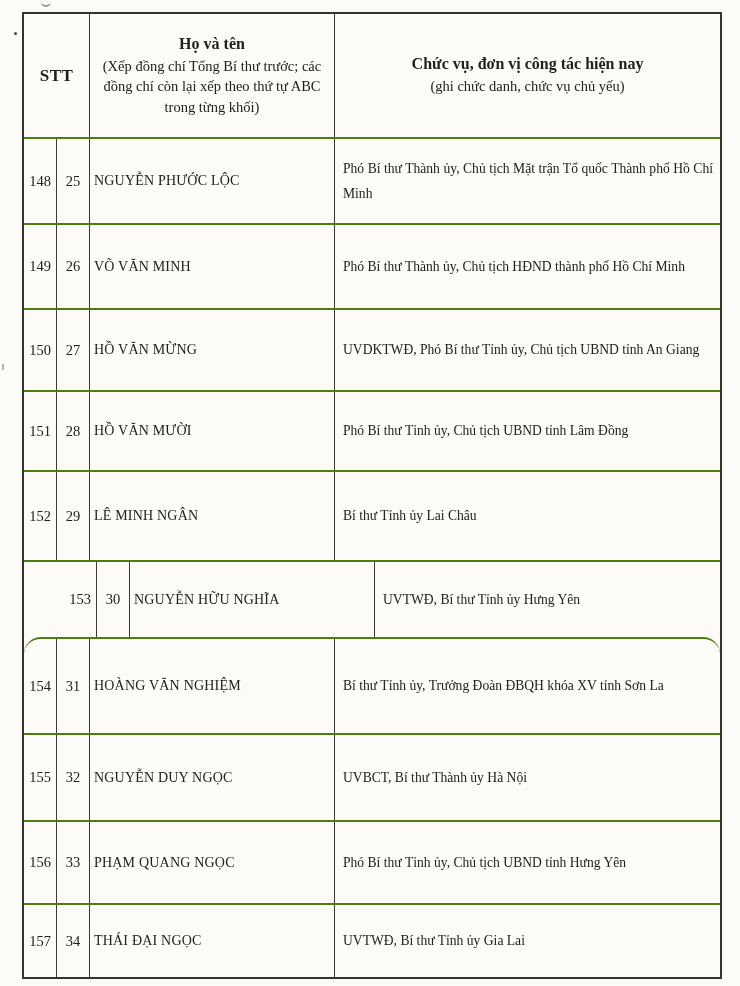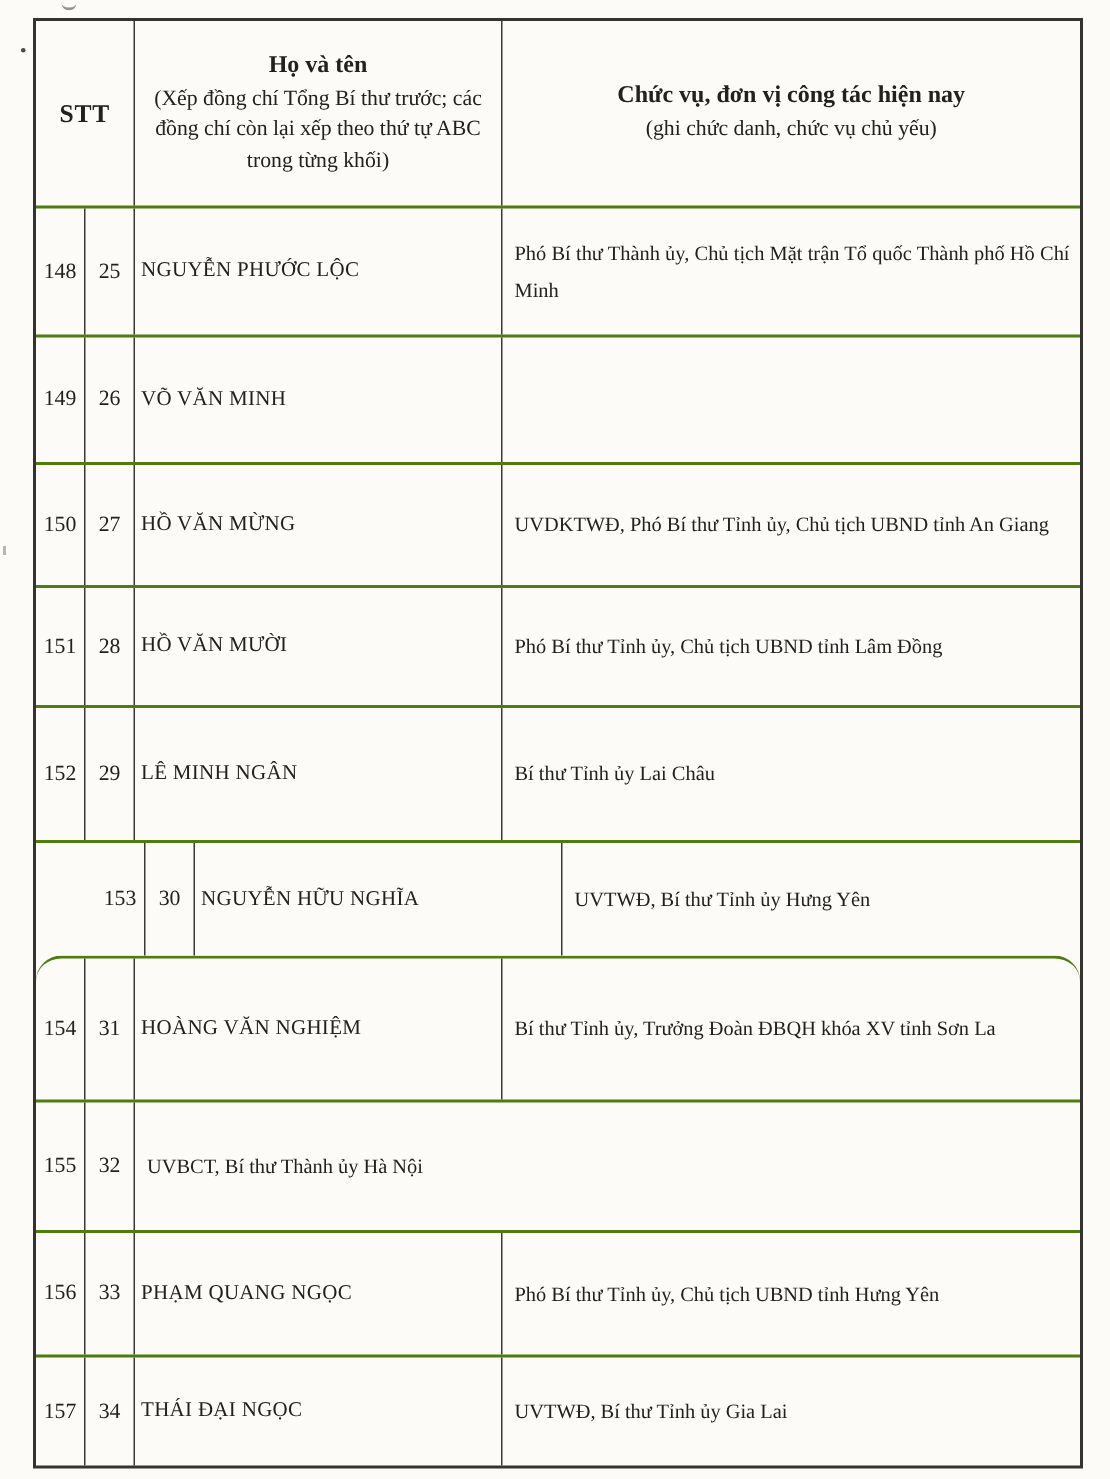--- a/index.html
+++ b/index.html
@@ -102,20 +102,23 @@
     <div class="cell v-line c-no">25</div>
     <div class="cell v-line c-name">NGUYỄN PHƯỚC LỘC</div>
     <div class="cell c-pos">
       <div>Phó Bí thư Thành ủy, Chủ tịch Mặt trận Tổ quốc Thành phố Hồ Chí Minh</div>
     </div>
   </div>
         <div class="trow" style="height: 83px;">
     <div class="cell v-line c-stt">149</div>
     <div class="cell v-line c-no">26</div>
     <div class="cell v-line c-name">VÕ VĂN MINH</div>
+    <div class="cell c-pos single">
+      <div>Phó Bí thư Thành ủy, Chủ tịch HĐND thành phố Hồ Chí Minh</div>
+    </div>
   </div>
         <div class="trow" style="height: 80px;">
     <div class="cell v-line c-stt">150</div>
     <div class="cell v-line c-no">27</div>
     <div class="cell v-line c-name">HỒ VĂN MỪNG</div>
     <div class="cell c-pos single">
       <div>UVDKTWĐ, Phó Bí thư Tỉnh ủy, Chủ tịch UBND tỉnh An Giang</div>
     </div>
   </div>
         <div class="trow" style="height: 78px;">
@@ -146,20 +149,21 @@
     <div class="cell v-line c-stt">154</div>
     <div class="cell v-line c-no">31</div>
     <div class="cell v-line c-name">HOÀNG VĂN NGHIỆM</div>
     <div class="cell c-pos single">
       <div>Bí thư Tỉnh ủy, Trưởng Đoàn ĐBQH khóa XV tỉnh Sơn La</div>
     </div>
   </div>
         <div class="trow" style="height: 85px;">
     <div class="cell v-line c-stt">155</div>
     <div class="cell v-line c-no">32</div>
+    <div class="cell v-line c-name">NGUYỄN DUY NGỌC</div>
     <div class="cell c-pos single">
       <div>UVBCT, Bí thư Thành ủy Hà Nội</div>
     </div>
   </div>
         <div class="trow" style="height: 81px;">
     <div class="cell v-line c-stt">156</div>
     <div class="cell v-line c-no">33</div>
     <div class="cell v-line c-name">PHẠM QUANG NGỌC</div>
     <div class="cell c-pos single">
       <div>Phó Bí thư Tỉnh ủy, Chủ tịch UBND tỉnh Hưng Yên</div>

